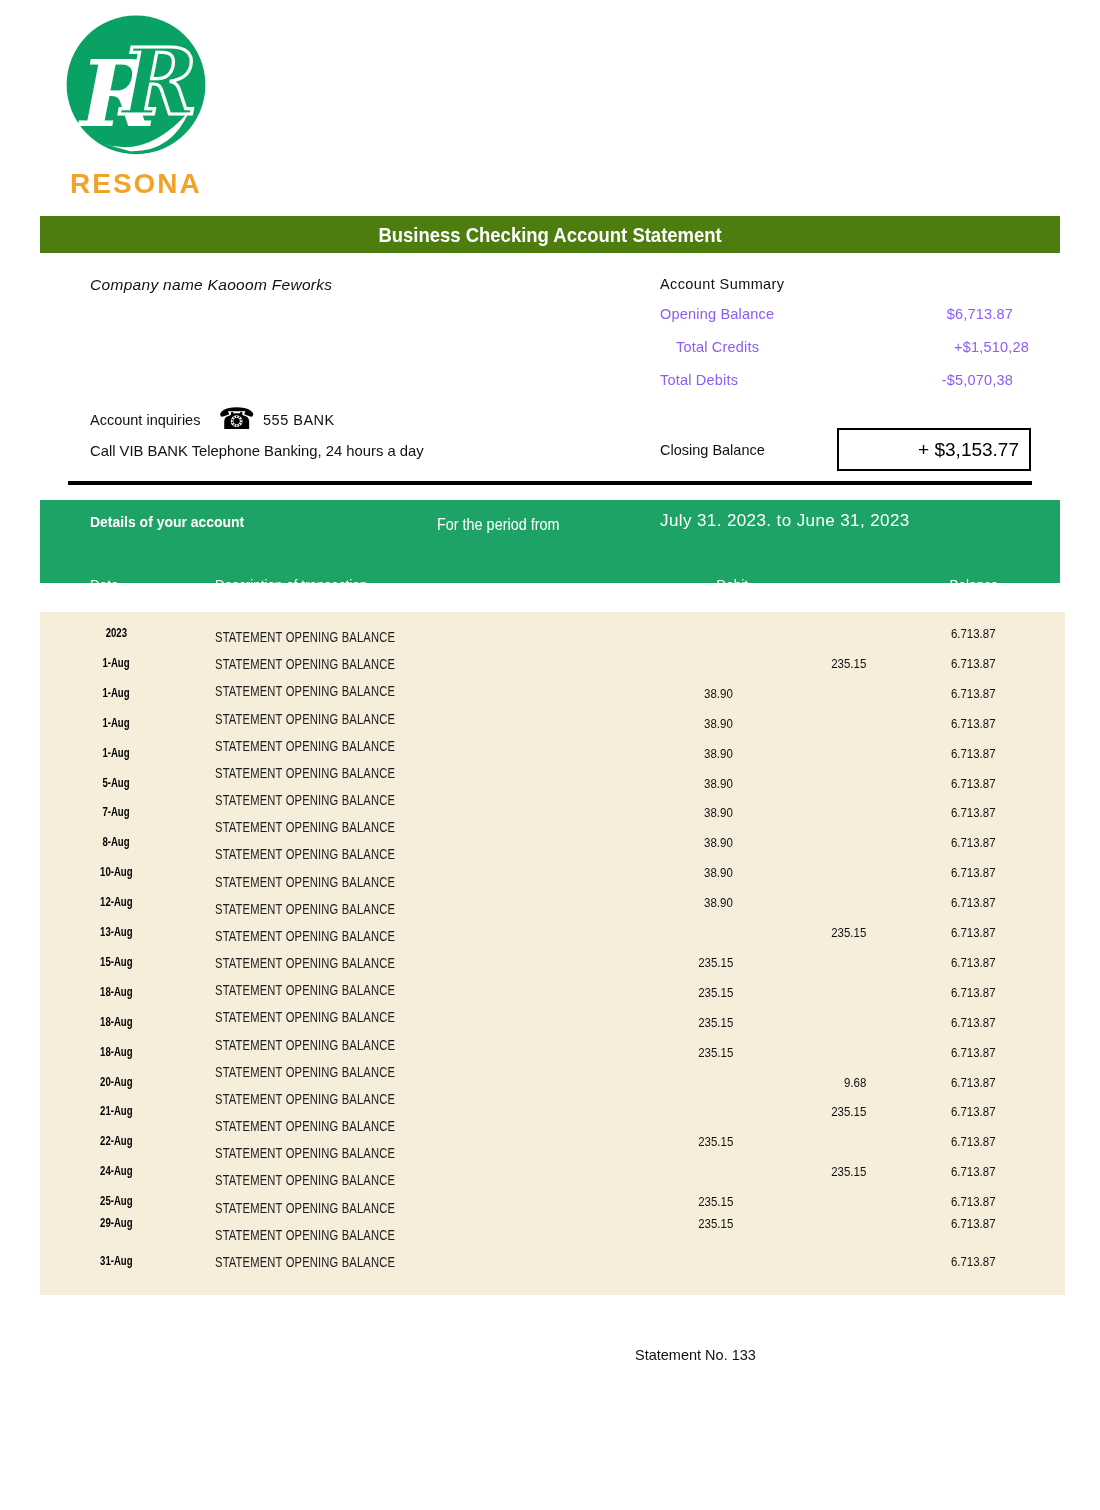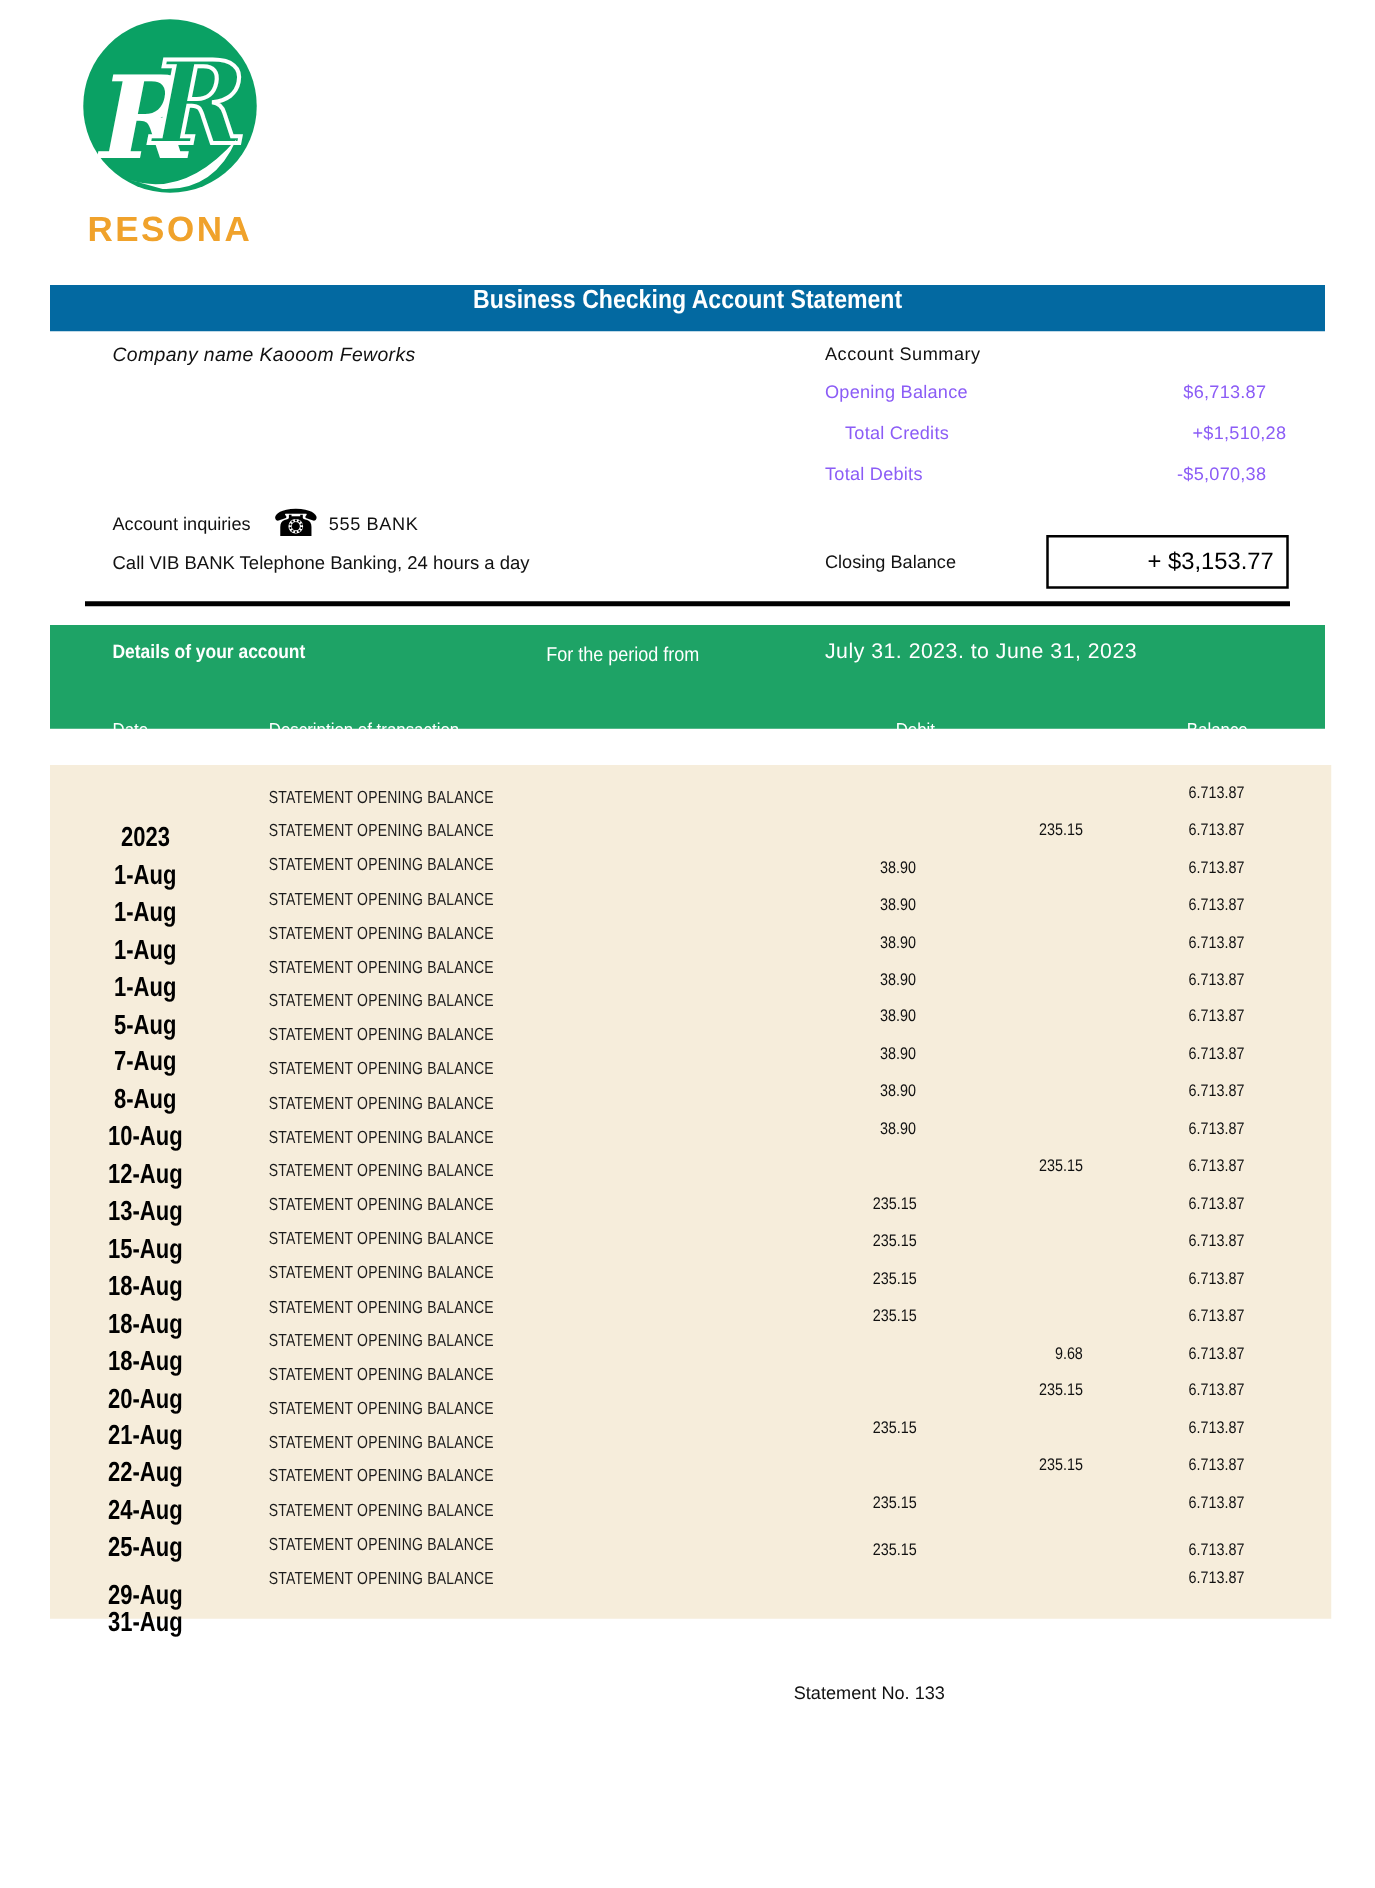--- a/index.html
+++ b/index.html
@@ -5,22 +5,22 @@
   * { margin:0; padding:0; box-sizing:border-box; }
   body { background:#ffffff; font-family:"Liberation Sans", sans-serif; }
   .page { position:relative; width:1100px; height:1510px; background:#fff; overflow:hidden; }
 
   
   .logo-wrap { position:absolute; left:62px; top:8px; width:148px; height:158px; }
   .brand-name { position:absolute; left:70px; top:168px; font-size:28px; font-weight:bold;
                 letter-spacing:2px; color:#f0a22b; }
 
   
-  .title-banner { position:absolute; left:40px; top:228px; width:1020px; height:37px;
-                  background:#0369a1; color:#fff; display:flex; align-items:flex-start; justify-content:center; }
+  .title-banner { position:absolute; left:40px; top:216px; width:1020px; height:37px;
+                  background:#4d7c0f; color:#fff; display:flex; align-items:center; justify-content:center; }
   .title-banner span { font-size:21px; font-weight:600; display:inline-block;
                        transform:scaleX(0.88); transform-origin:center; }
 
   
   .company-line { position:absolute; left:90px; top:276px; font-size:15.5px; font-style:italic;
                   color:#111; letter-spacing:0.3px; }
   .summary-heading { position:absolute; left:660px; top:276px; font-size:14.5px; color:#111; letter-spacing:0.4px; }
   .sum-row { position:absolute; left:660px; width:353px; display:flex; justify-content:space-between;
              font-size:14.5px; color:#8b5cf6; letter-spacing:0.2px; }
 
@@ -45,21 +45,21 @@
   .period-value { position:absolute; left:620px; top:11px; color:#fff; font-size:17px; letter-spacing:0.4px; }
   .col-head { position:absolute; top:76px; color:#fff; font-size:15px; }
   .col-head.right { text-align:right; }
   .col-head.right span { transform-origin:right center; }
 
   
   .table-body { position:absolute; left:40px; top:612px; width:1025px; height:683px; background:#f6eddb; }
   .desc-line { position:absolute; left:175px; height:16px; font-size:14px; color:#1c1c1c; white-space:nowrap; }
   .desc-line span { display:inline-block; transform:scaleX(0.8); transform-origin:left center; letter-spacing:0.2px; }
   .t-row { position:absolute; left:0; width:100%; height:20px; }
-  .cell-date { position:absolute; left:20px; width:112px; text-align:center; font-size:22px; font-weight:bold; color:#000;margin-top:31px; }
+  .cell-date { position:absolute; left:20px; width:112px; text-align:center; font-size:12px; font-weight:bold; color:#000; }
   .cell-date span { display:inline-block; transform:scaleX(0.8); transform-origin:center; }
   .cell-num { position:absolute; text-align:right; font-size:13.5px; color:#111; }
   .cell-num span { display:inline-block; transform:scaleX(0.85); transform-origin:right center; }
   .cell-debit { left:560px; width:133px; }
   .cell-credit { left:710px; width:116px; }
   .cell-balance { left:830px; width:126px; }
 
   
   .notice { position:absolute; left:168px; top:1345px; width:340px; font-size:13.8px; color:#111; line-height:17px; }
   .notice div span { display:inline-block; transform:scaleX(0.9); transform-origin:left center; white-space:nowrap; }
@@ -254,21 +254,21 @@
       <div class="t-row" style="top: 552.2px;">
         <div class="cell-date"><span>24-Aug</span></div>
         <div class="cell-num cell-credit"><span>235.15</span></div>
         <div class="cell-num cell-balance"><span>6.713.87</span></div>
       </div>
       <div class="t-row" style="top: 582.1px;">
         <div class="cell-date"><span>25-Aug</span></div>
         <div class="cell-num cell-debit"><span>235.15</span></div>
         <div class="cell-num cell-balance"><span>6.713.87</span></div>
       </div>
-      <div class="t-row" style="top: 620px;">
+      <div class="t-row" style="top: 604px;">
         <div class="cell-date"><span>29-Aug</span></div>
         <div class="cell-num cell-debit"><span>235.15</span></div>
         <div class="cell-num cell-balance"><span>6.713.87</span></div>
       </div>
       <div class="t-row" style="top: 641.9px;">
         <div class="cell-date"><span>31-Aug</span></div>
         <div class="cell-num cell-balance"><span>6.713.87</span></div>
       </div>
     </div>
 

